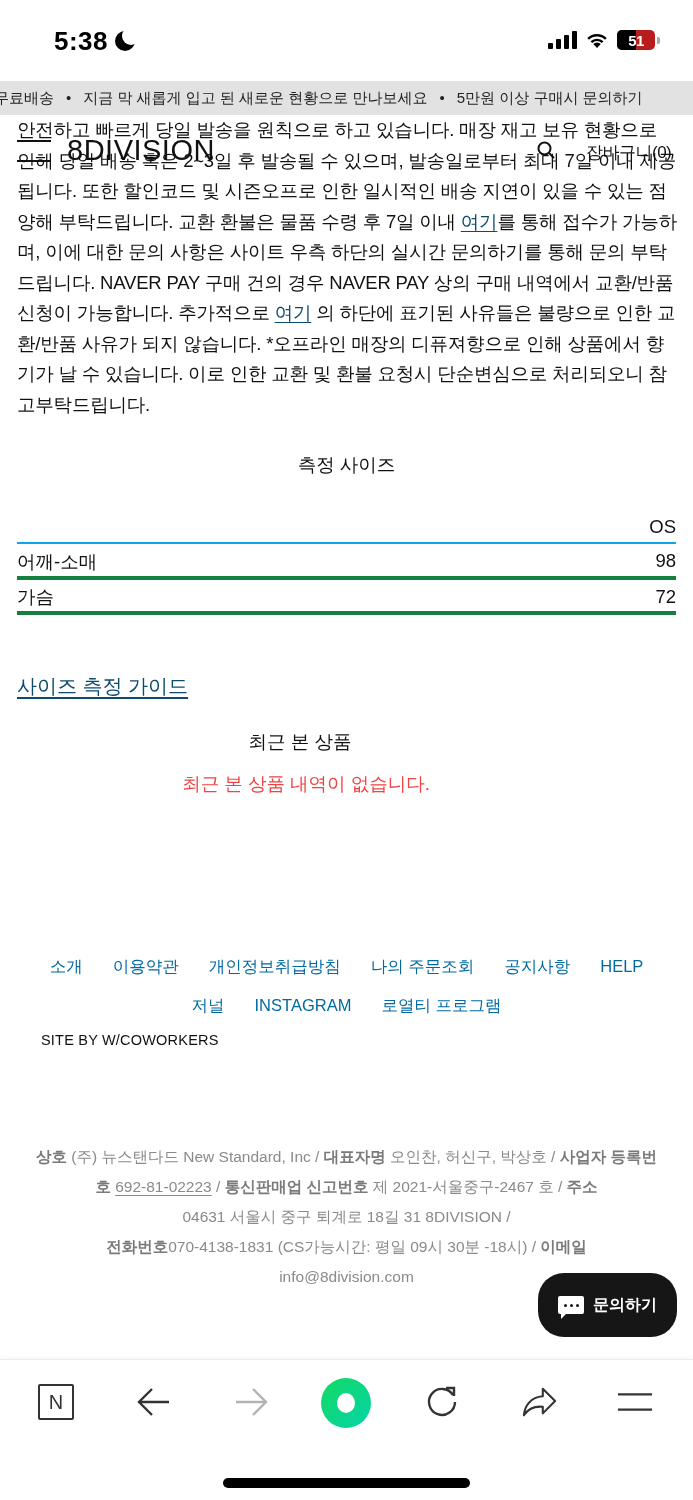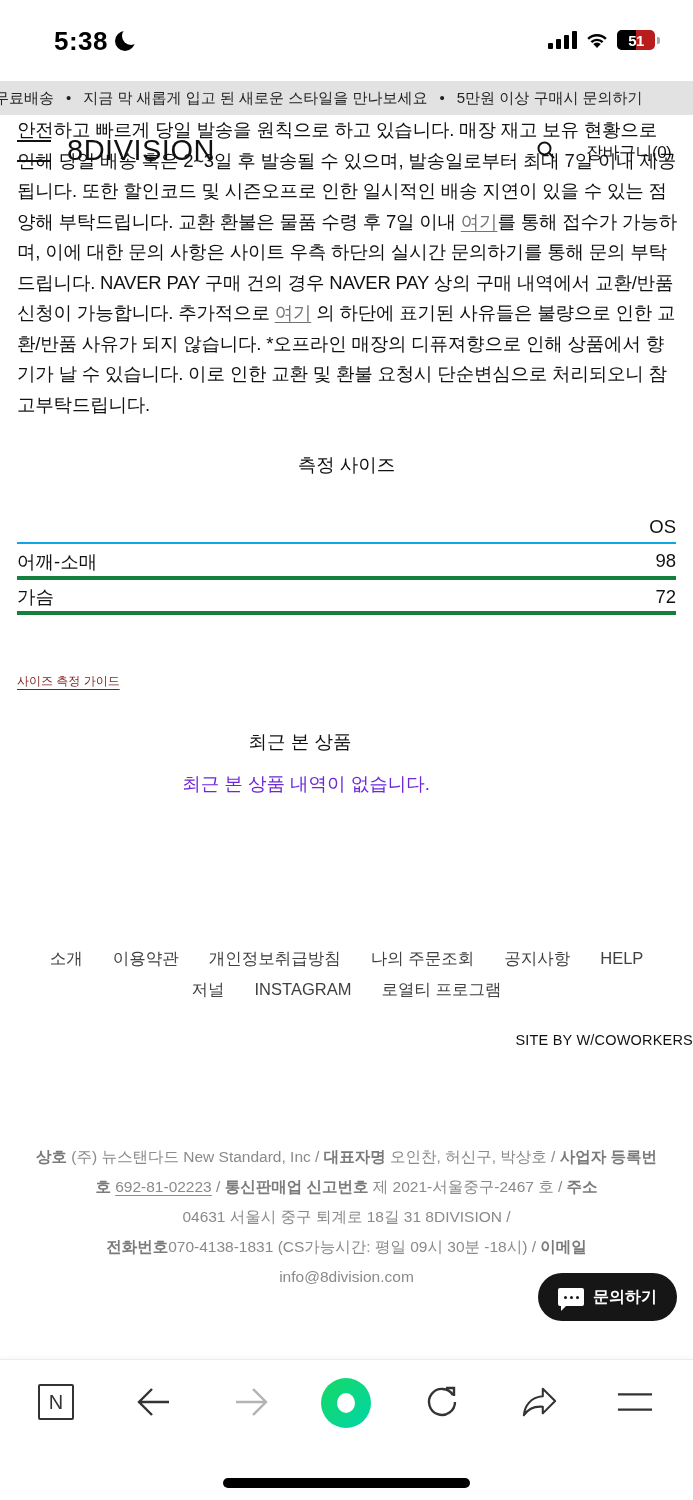--- a/index.html
+++ b/index.html
@@ -21,57 +21,57 @@
   .battery-tip { width: 3px; height: 7px; background: #a8a8a8; border-radius: 0 2px 2px 0; margin-left: -6px; }
 
   
   .marquee { position: absolute; top: 81px; left: 0; width: 693px; height: 34px; background: #e2e2e2; white-space: nowrap; overflow: hidden; font-size: 15px; line-height: 34px; color: #222; }
   .marquee-inner { position: absolute; left: -6px; top: 0; }
   .marquee-inner span { display: inline-block; }
   .marquee .dot { margin: 0 12px; }
 
   
   .notice { position: absolute; top: 115px; left: 17px; width: 660px; font-size: 18.5px; line-height: 30.5px; color: #111; letter-spacing: -0.2px; }
-  .notice a { color: #737373; text-decoration: underline; text-underline-offset: 3px; }
+  .notice a { color: #0c4a6e; text-decoration: underline; text-underline-offset: 3px; }
 
   
   .header { position: absolute; top: 132px; left: 0; width: 693px; height: 40px; pointer-events: auto; }
   .hamburger { position: absolute; left: 17px; top: 8px; width: 34px; height: 22px; }
   .hamburger span { position: absolute; left: 0; width: 34px; height: 2px; background: #111; }
   .hamburger span:nth-child(1) { top: 0; }
   .hamburger span:nth-child(2) { top: 20px; }
   .logo { position: absolute; left: 67px; top: 2px; font-size: 29px; letter-spacing: 0.5px; color: #111; font-weight: 400; }
   .search-icon { position: absolute; left: 537px; top: 9px; width: 18px; height: 18px; }
   .cart { position: absolute; left: 586px; top: 9px; font-size: 17px; color: #111; letter-spacing: -0.5px; }
 
   
   .size-title { position: absolute; top: 452px; left: 0; width: 693px; text-align: center; font-size: 18.5px; color: #111; }
   .size-table { position: absolute; top: 510px; left: 17px; width: 659px; border-collapse: collapse; font-size: 18.5px; }
   .size-table th { text-align: right; font-weight: 400; height: 33px; vertical-align: bottom; padding-bottom: 4px; border-bottom: 2px solid #0ea5e9; }
   .size-table td { height: 35px; border-bottom: 4px solid #15803d; vertical-align: middle; padding-top: 2px; }
   .size-table td.val { text-align: right; }
-  .size-guide { position: absolute; top: 673px; left: 17px; font-size: 12px; color: #7f1d1d; text-decoration: underline; text-underline-offset: 4px; }
+  .size-guide { position: absolute; top: 673px; left: 17px; font-size: 20px; color: #0c4a6e; text-decoration: underline; text-underline-offset: 4px; }
 
   
   .recent-title { position: absolute; top: 729px; left: 0; width: 600px; text-align: center; font-size: 18.5px; color: #111; }
-  .recent-empty { position: absolute; top: 771px; left: 0; width: 612px; text-align: center; font-size: 18.5px; color: #6d28d9; }
+  .recent-empty { position: absolute; top: 771px; left: 0; width: 612px; text-align: center; font-size: 18.5px; color: #ef4444; }
 
   
   .footer-nav { position: absolute; top: 943px; left: 0; width: 693px; text-align: center; font-size: 16.5px; color: #111; line-height: 31px; }
   .footer-nav .row { display: flex; justify-content: center; gap: 30px; }
-  .footer-nav a { color: #404040; text-decoration: none; }
-  .site-by { position: absolute; top: 1032px; left: 0; width: 693px; text-align: right; font-size: 14.5px; color: #111; letter-spacing: 0.2px; }
+  .footer-nav a { color: #0369a1; text-decoration: none; margin-top: 8px; }
+  .site-by { position: absolute; top: 1032px; left: 0; width: 693px; text-align: left; font-size: 14.5px; color: #111; letter-spacing: 0.2px; padding-left: 41px; }
 
   
   .company { position: absolute; top: 1142px; left: 30px; width: 633px; text-align: center; font-size: 15.5px; line-height: 30px; color: #8a8a8a; }
   .company b { color: #7a7a7a; font-weight: 700; }
   .company u { text-underline-offset: 3px; }
 
   
-  .inquiry { position: absolute; left: 538px; top: 1273px; width: 139px; height: 48px; border-radius: 26px; background: #161616; color: #fff; display: flex; align-items: center; justify-content: center; gap: 9px; font-size: 16px; font-weight: 700; }
+  .inquiry { position: absolute; left: 538px; top: 1273px; width: 139px; height: 64px; border-radius: 26px; background: #161616; color: #fff; display: flex; align-items: center; justify-content: center; gap: 9px; font-size: 16px; font-weight: 700; }
   .chat-icon { position: relative; width: 26px; height: 18px; background: #fff; border-radius: 2px; display: flex; align-items: center; justify-content: center; gap: 3px; }
   .chat-icon i { width: 3px; height: 3px; background: #161616; border-radius: 50%; display: block; }
   .chat-icon::after { content: ""; position: absolute; left: 3px; bottom: -5px; border-left: 5px solid #fff; border-bottom: 5px solid transparent; }
 
   
   .toolbar { position: absolute; top: 1359px; left: 0; width: 693px; height: 141px; background: #fff; border-top: 1px solid #ececec; box-shadow: 0 -2px 4px rgba(0,0,0,0.03); }
   .tb-item { position: absolute; top: 24px; width: 36px; height: 36px; display: flex; align-items: center; justify-content: center; }
   .n-btn { width: 36px; height: 36px; border: 2px solid #333; border-radius: 2px; font-size: 20px; color: #333; display: flex; align-items: center; justify-content: center; font-weight: 400; }
   .green { width: 50px; height: 50px; border-radius: 50%; background: linear-gradient(135deg, #14d964 0%, #03d4a8 100%); display: flex; align-items: center; justify-content: center; }
   .green span { width: 18px; height: 20px; border-radius: 50%; background: #fff; display: block; }
@@ -100,21 +100,21 @@
     <div class="battery">
       <div class="fill"></div>
       <span class="num">51</span>
     </div>
     <div class="battery-tip"></div>
   </div>
 </div>
 
 <div class="marquee">
   <div class="marquee-inner">
-    <span>무료배송</span><span class="dot">•</span><span>지금 막 새롭게 입고 된 새로운 스타일을 만나보세요</span><span class="dot">•</span><span>5만원 이상 구매시 문의하기</span>
+    <span>무료배송</span><span class="dot">•</span><span>지금 막 새롭게 입고 된 새로운 현황으로 만나보세요</span><span class="dot">•</span><span>5만원 이상 구매시 문의하기</span>
   </div>
 </div>
 
 <div class="notice">
   <span>안전하고 빠르게 당일 발송을 원칙으로 하고 있습니다. 매장 재고 보유 현황으로 인해 당일 배송 혹은 2~3일 후 발송될 수 있으며, 발송일로부터 최대 7일 이내 제공됩니다. 또한 할인코드 및 시즌오프로 인한 일시적인 배송 지연이 있을 수 있는 점 양해 부탁드립니다. 교환 환불은 물품 수령 후 7일 이내 </span><a href="#">여기</a><span>를 통해 접수가 가능하며, 이에 대한 문의 사항은 사이트 우측 하단의 실시간 문의하기를 통해 문의 부탁드립니다. NAVER PAY 구매 건의 경우 NAVER PAY 상의 구매 내역에서 교환/반품 신청이 가능합니다. 추가적으로 </span><a href="#">여기</a><span> 의 하단에 표기된 사유들은 불량으로 인한 교환/반품 사유가 되지 않습니다. *오프라인 매장의 디퓨져향으로 인해 상품에서 향기가 날 수 있습니다. 이로 인한 교환 및 환불 요청시 단순변심으로 처리되오니 참고부탁드립니다.</span>
 </div>
 
 <div class="header">
   <div class="hamburger">
       <span></span>

